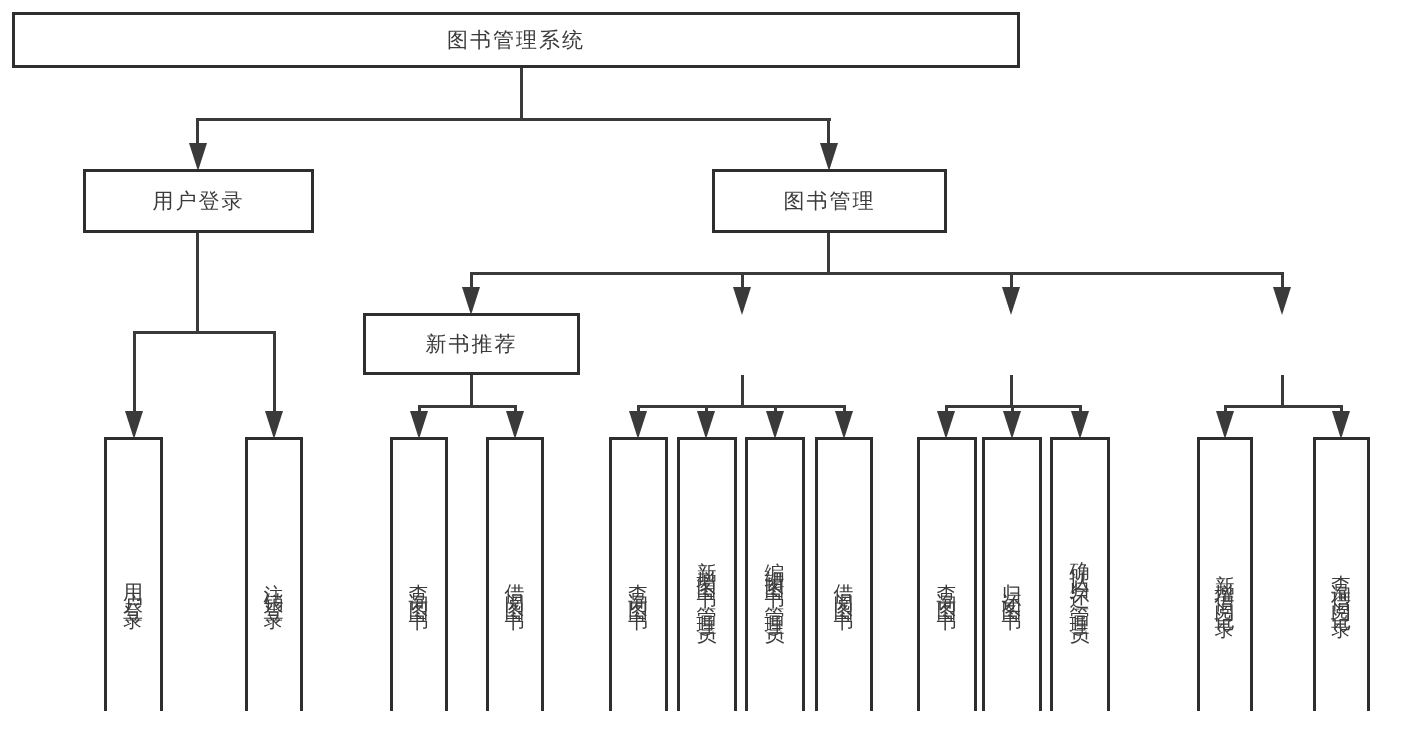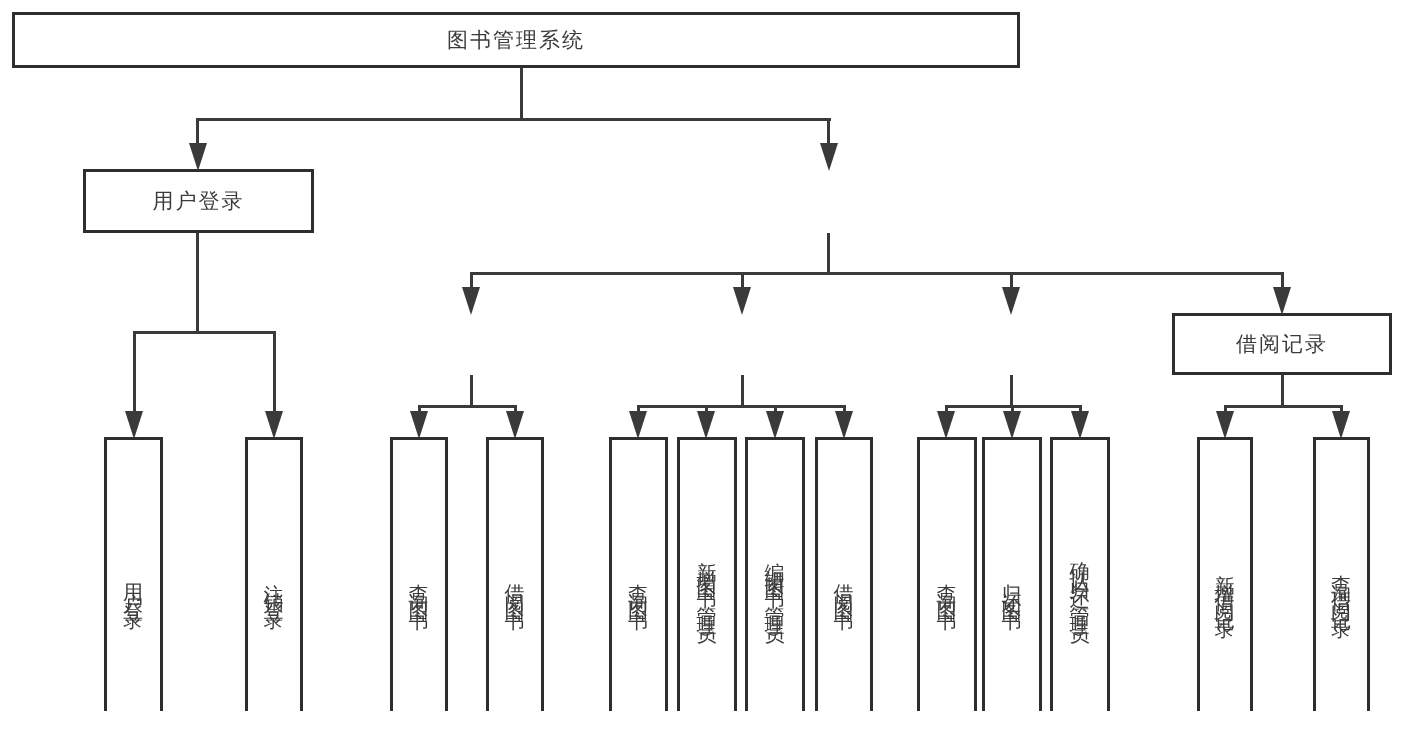--- a/index.html
+++ b/index.html
@@ -51,41 +51,44 @@
   <div class="vline" style="left:520px;top:68px;height:53px"></div>
   <div class="hline" style="left:197px;top:118px;width:634px"></div>
   <div class="vline" style="left:196px;top:118px;height:30px"></div>
   <div class="arrow" style="left:189px;top:143px"></div>
   <div class="vline" style="left:827px;top:118px;height:30px"></div>
   <div class="arrow" style="left:820px;top:143px"></div>
 
   <div class="box h" style="left:83px;top:169px;width:231px;height:64px">
     <span>用户登录</span>
   </div>
+  <div class="box h" style="left:712px;top:169px;width:235px;height:64px">
+    <span>图书管理</span>
+  </div>
 
   <div class="vline" style="left:196px;top:233px;height:101px"></div>
   <div class="hline" style="left:133px;top:331px;width:143px"></div>
   <div class="vline" style="left:133px;top:331px;height:84px"></div>
   <div class="arrow" style="left:125px;top:411px"></div>
   <div class="vline" style="left:273px;top:331px;height:84px"></div>
   <div class="arrow" style="left:265px;top:411px"></div>
 
   <div class="vline" style="left:827px;top:233px;height:42px"></div>
   <div class="hline" style="left:470px;top:272px;width:814px"></div>
   <div class="vline" style="left:470px;top:272px;height:18px"></div>
   <div class="arrow" style="left:462px;top:287px"></div>
   <div class="vline" style="left:741px;top:272px;height:18px"></div>
   <div class="arrow" style="left:733px;top:287px"></div>
   <div class="vline" style="left:1010px;top:272px;height:18px"></div>
   <div class="arrow" style="left:1002px;top:287px"></div>
   <div class="vline" style="left:1281px;top:272px;height:18px"></div>
   <div class="arrow" style="left:1273px;top:287px"></div>
 
-  <div class="box h" style="left:1172px;top:313px;width:220px;height:62px">
-    <span>借阅记录</span>
+  <div class="box h" style="left:363px;top:313px;width:217px;height:62px">
+    <span>新书推荐</span>
   </div>
 
   <div class="vline" style="left:470px;top:375px;height:33px"></div>
   <div class="hline" style="left:418px;top:405px;width:99px"></div>
   <div class="vline" style="left:418px;top:405px;height:10px"></div>
   <div class="arrow" style="left:410px;top:411px"></div>
   <div class="vline" style="left:514px;top:405px;height:10px"></div>
   <div class="arrow" style="left:506px;top:411px"></div>
 
   <div class="vline" style="left:741px;top:375px;height:33px"></div>

